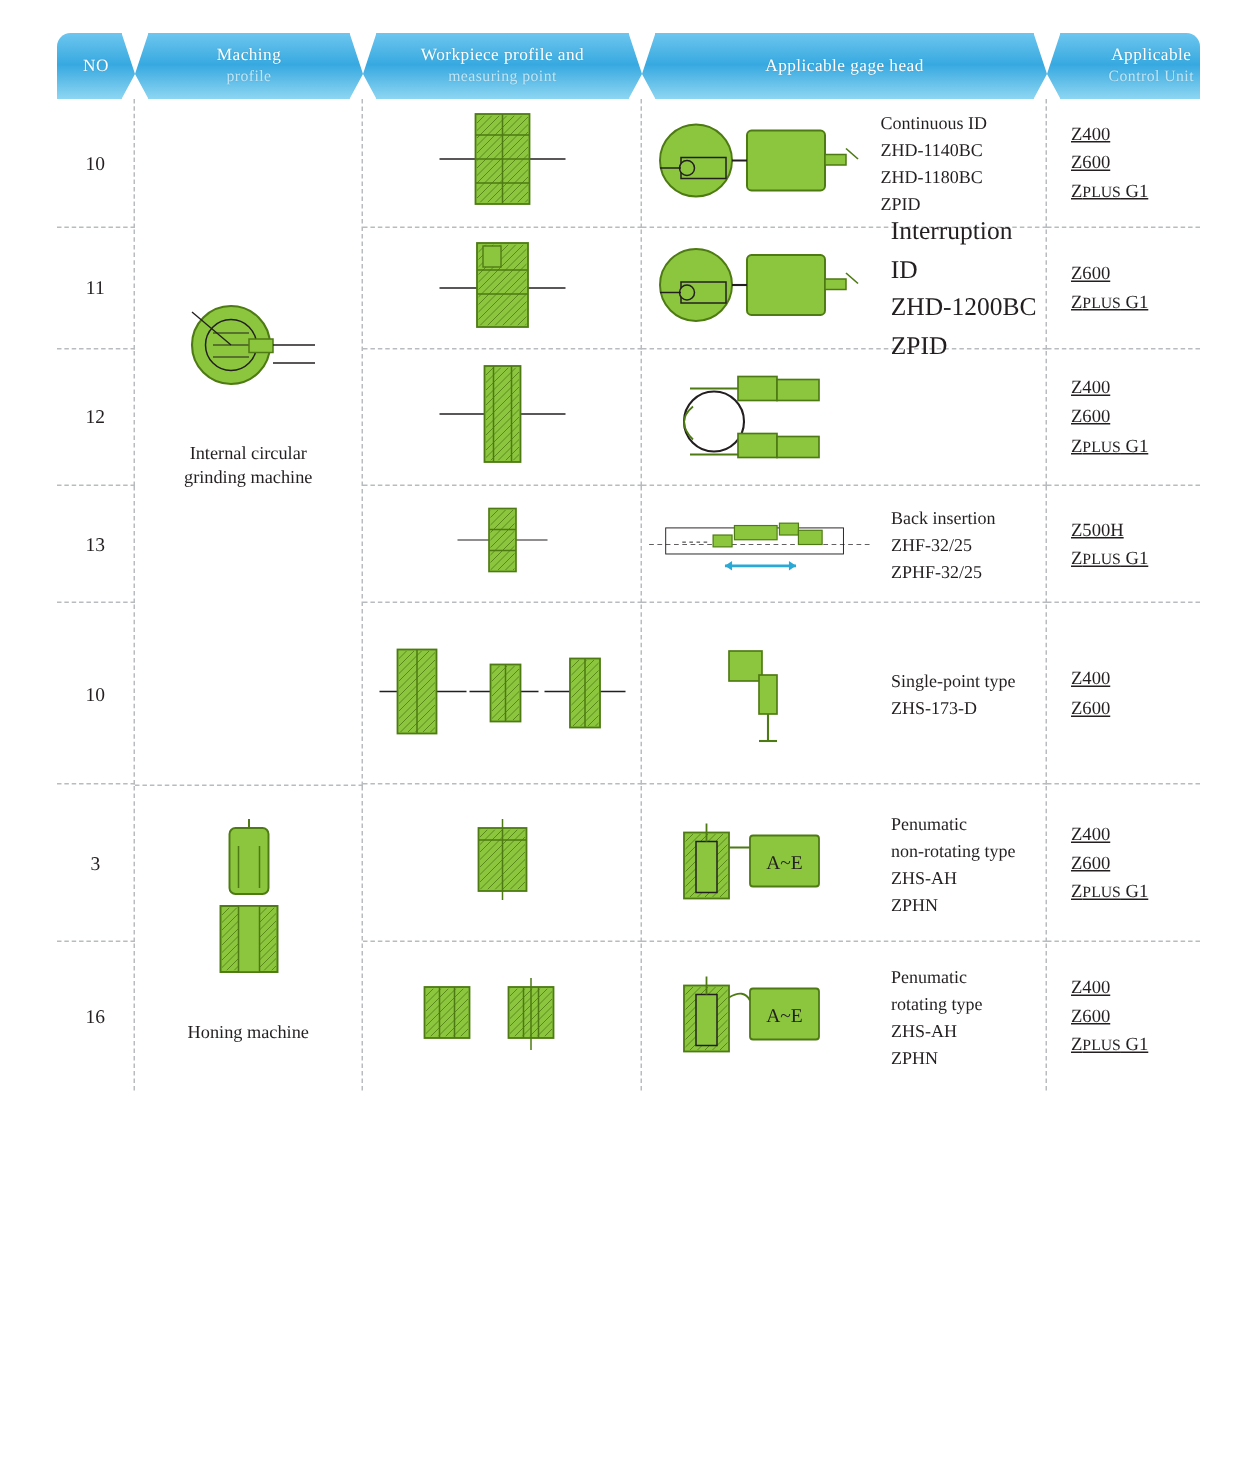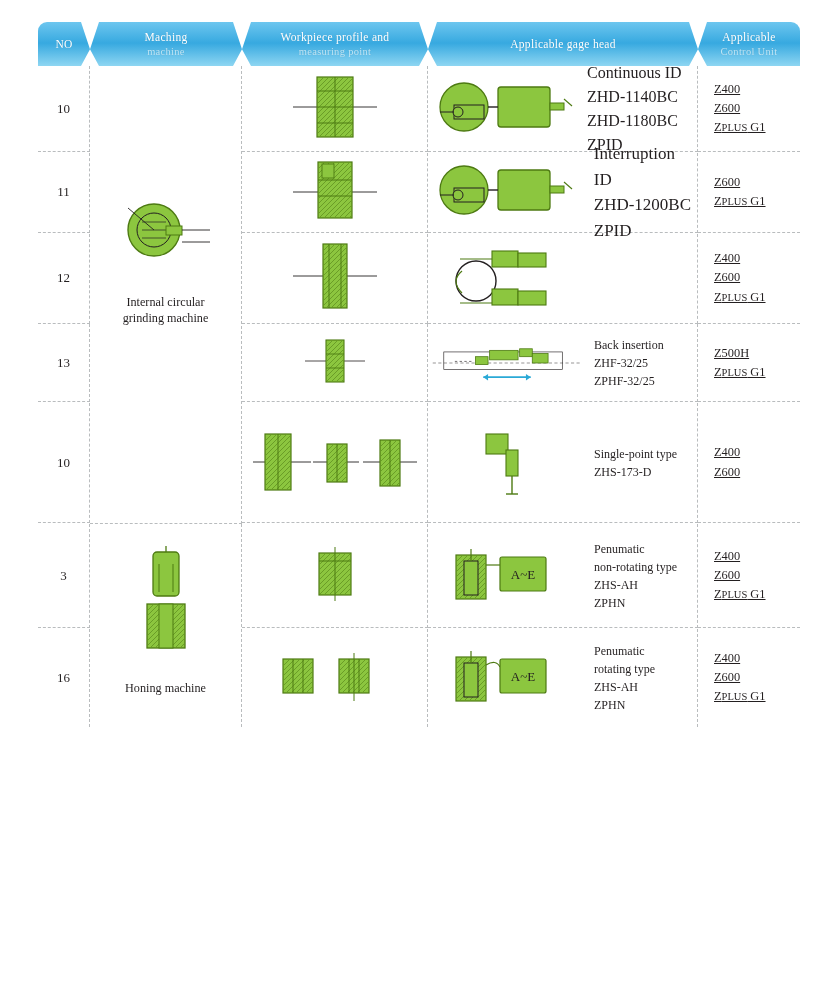--- a/index.html
+++ b/index.html
@@ -39,20 +39,21 @@
     font-size: 11.5px;
     line-height: 1.25;
     letter-spacing: .3px;
     background: linear-gradient(180deg, #6dc6ef 0%, #37a9e0 48%, #8ed6f2 100%);
   }
   .head-cell.first {
     border-top-left-radius: 9px;
   }
   .head-cell.last {
     border-top-right-radius: 9px;
+    justify-content: flex-end;
   }
   
   .head-cell + .head-cell::before {
     content: "";
     position: absolute;
     left: -9px;
     top: 0;
     width: 18px;
     height: 100%;
     background: #ffffff;
@@ -107,21 +108,21 @@
 
 <div class="sheet">
 
   <div class="head-row">
     <div class="head-cell first" style="width:52px">
       <span class="head-label">NO</span>
     </div>
     <div class="head-cell" style="width:152px">
       <span class="head-label">
         <span>Maching</span>
-        <span class="sub">machine</span>
+        <span class="sub">profile</span>
       </span>
     </div>
     <div class="head-cell" style="width:186px">
       <span class="head-label">
         <span>Workpiece profile and</span>
         <span class="sub">measuring point</span>
       </span>
     </div>
     <div class="head-cell" style="width:270px">
       <span class="head-label">Applicable gage head</span>
@@ -199,21 +200,21 @@
     <circle cx="32" cy="32" r="24" fill="#8cc63f" stroke="#4d7a12" stroke-width="1.3"></circle>
     <rect x="22" y="30" width="30" height="14" fill="#8cc63f" stroke="#231f20" stroke-width="1"></rect>
     <circle cx="26" cy="37" r="5" fill="#8cc63f" stroke="#231f20" stroke-width="1"></circle>
     <line x1="8" y1="37" x2="22" y2="37" stroke="#231f20" stroke-width="1"></line>
     <rect x="66" y="12" width="52" height="40" rx="3" fill="#8cc63f" stroke="#4d7a12" stroke-width="1.3"></rect>
     <line x1="56" y1="32" x2="66" y2="32" stroke="#231f20" stroke-width="1.4"></line>
     <rect x="118" y="28" width="14" height="7" fill="#8cc63f" stroke="#4d7a12" stroke-width="1"></rect>
     <line x1="132" y1="24" x2="140" y2="31" stroke="#4d7a12" stroke-width="1.1"></line>
             </svg>
           </span>
-      <span class="gh-text" style="font-size:16px;line-height:1.5;margin-left:1px">
+      <span class="gh-text" style="font-size:12px;line-height:1.5;margin-left:1px">
             <div>Continuous ID</div>
             <div>ZHD-1140BC</div>
             <div>ZHD-1180BC</div>
             <div>ZPID</div>
           </span>
     </div>
         <div class="cell c-unit no-right" style="height:86px">
       <div>
             <div>Z400</div>
             <div>Z600</div>

